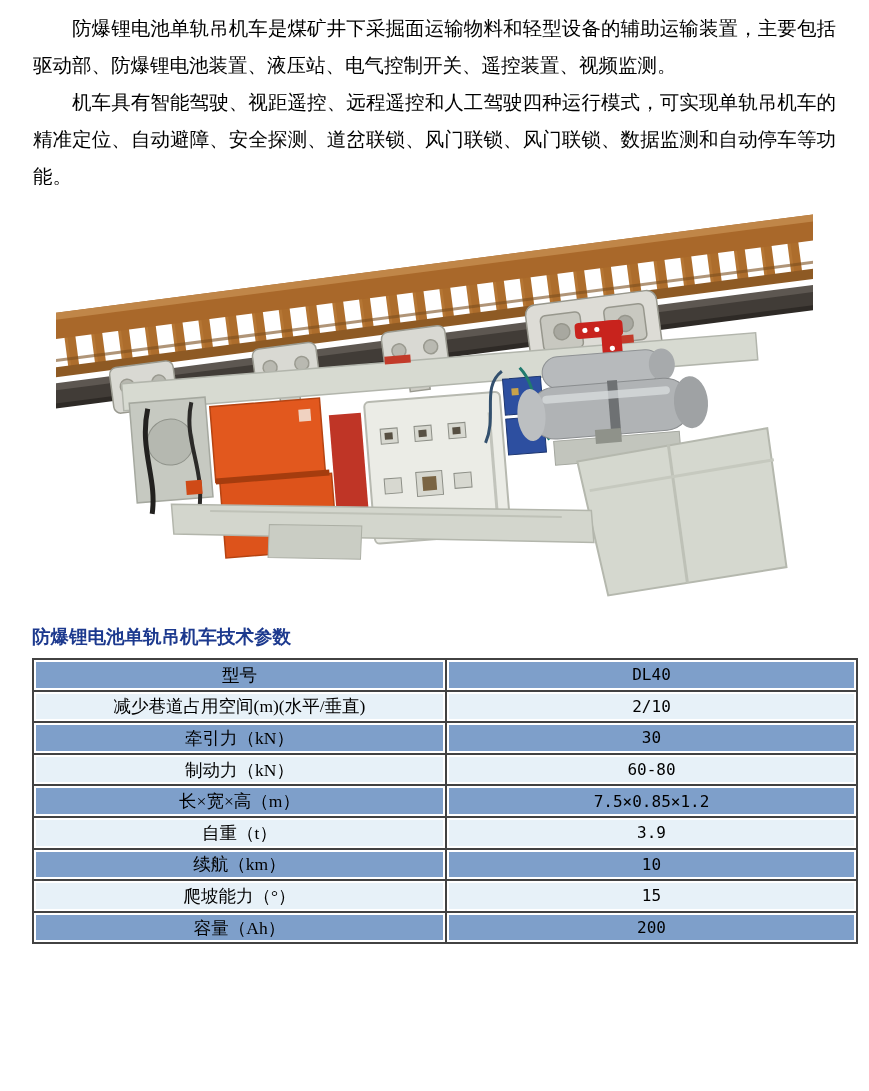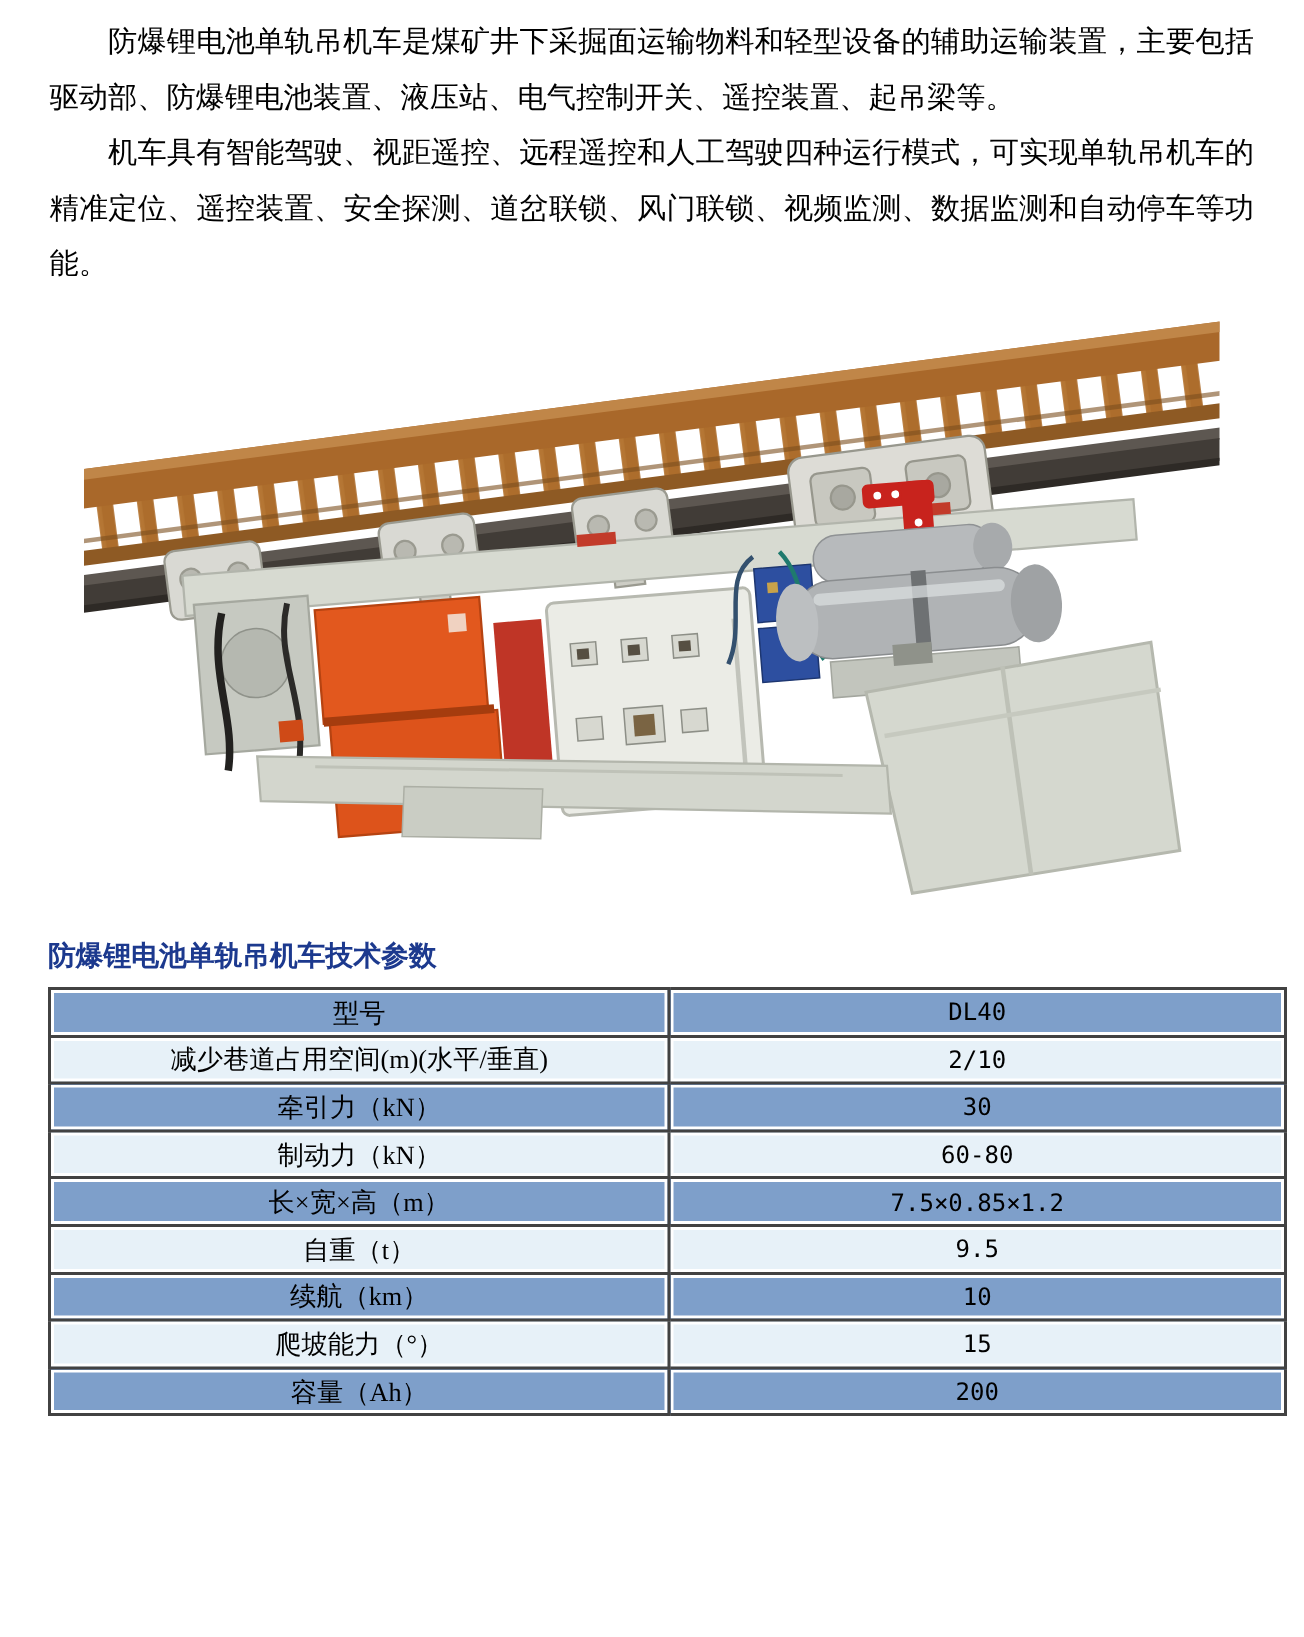--- a/index.html
+++ b/index.html
@@ -49,22 +49,22 @@
     margin-left:36px;
   }
 </style>
 </head>
 <body>
 
 <div class="doc">
 
 
   <div class="body-text">
-    <p>防爆锂电池单轨吊机车是煤矿井下采掘面运输物料和轻型设备的辅助运输装置，主要包括驱动部、防爆锂电池装置、液压站、电气控制开关、遥控装置、起吊梁等。</p>
-    <p>机车具有智能驾驶、视距遥控、远程遥控和人工驾驶四种运行模式，可实现单轨吊机车的精准定位、遥控装置、安全探测、道岔联锁、风门联锁、视频监测、数据监测和自动停车等功能。</p>
+    <p>防爆锂电池单轨吊机车是煤矿井下采掘面运输物料和轻型设备的辅助运输装置，主要包括驱动部、防爆锂电池装置、液压站、电气控制开关、遥控装置、视频监测。</p>
+    <p>机车具有智能驾驶、视距遥控、远程遥控和人工驾驶四种运行模式，可实现单轨吊机车的精准定位、自动避障、安全探测、道岔联锁、风门联锁、风门联锁、数据监测和自动停车等功能。</p>
   </div>
 
   <div class="photo-wrap">
     <svg width="757" height="402" viewBox="0 0 757 402" xmlns="http://www.w3.org/2000/svg">
       <defs>
         <pattern id="slats" width="27" height="36" patternUnits="userSpaceOnUse">
           <rect x="8" y="0" width="11" height="36" fill="#ad6d2c"></rect>
           <rect x="8" y="0" width="3" height="36" fill="#c2824067"></rect>
         </pattern>
       </defs>
@@ -217,21 +217,21 @@
       <tr>
         <td>制动力（kN）</td>
         <td class="val">60-80</td>
       </tr>
       <tr>
         <td>长×宽×高（m）</td>
         <td class="val">7.5×0.85×1.2</td>
       </tr>
       <tr>
         <td>自重（t）</td>
-        <td class="val">9.5</td>
+        <td class="val">3.9</td>
       </tr>
       <tr>
         <td>续航（km）</td>
         <td class="val">10</td>
       </tr>
       <tr>
         <td>爬坡能力（°）</td>
         <td class="val">15</td>
       </tr>
       <tr>

